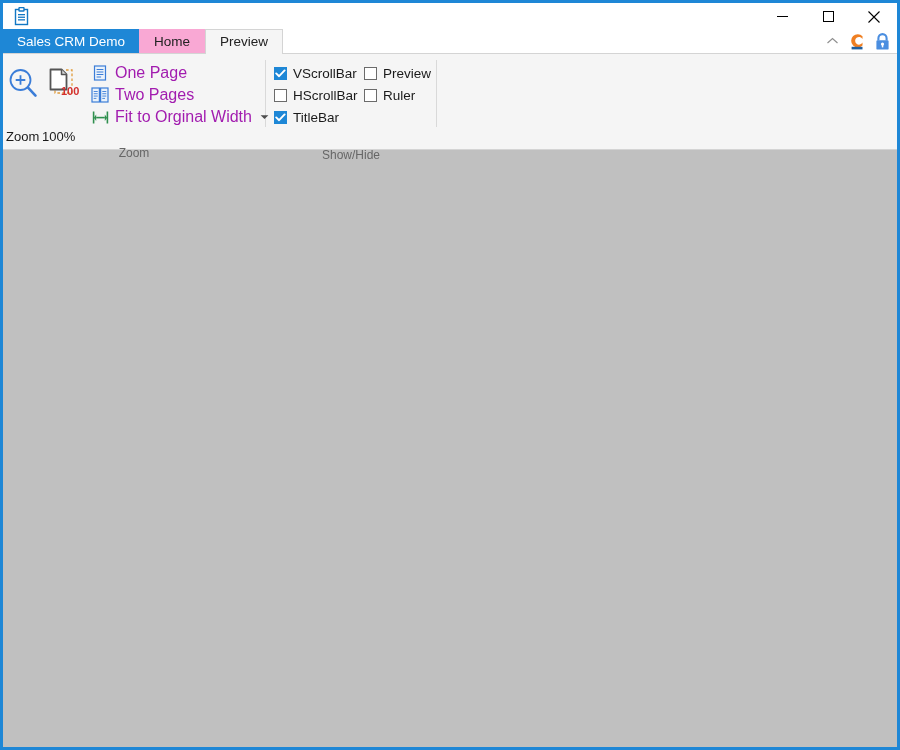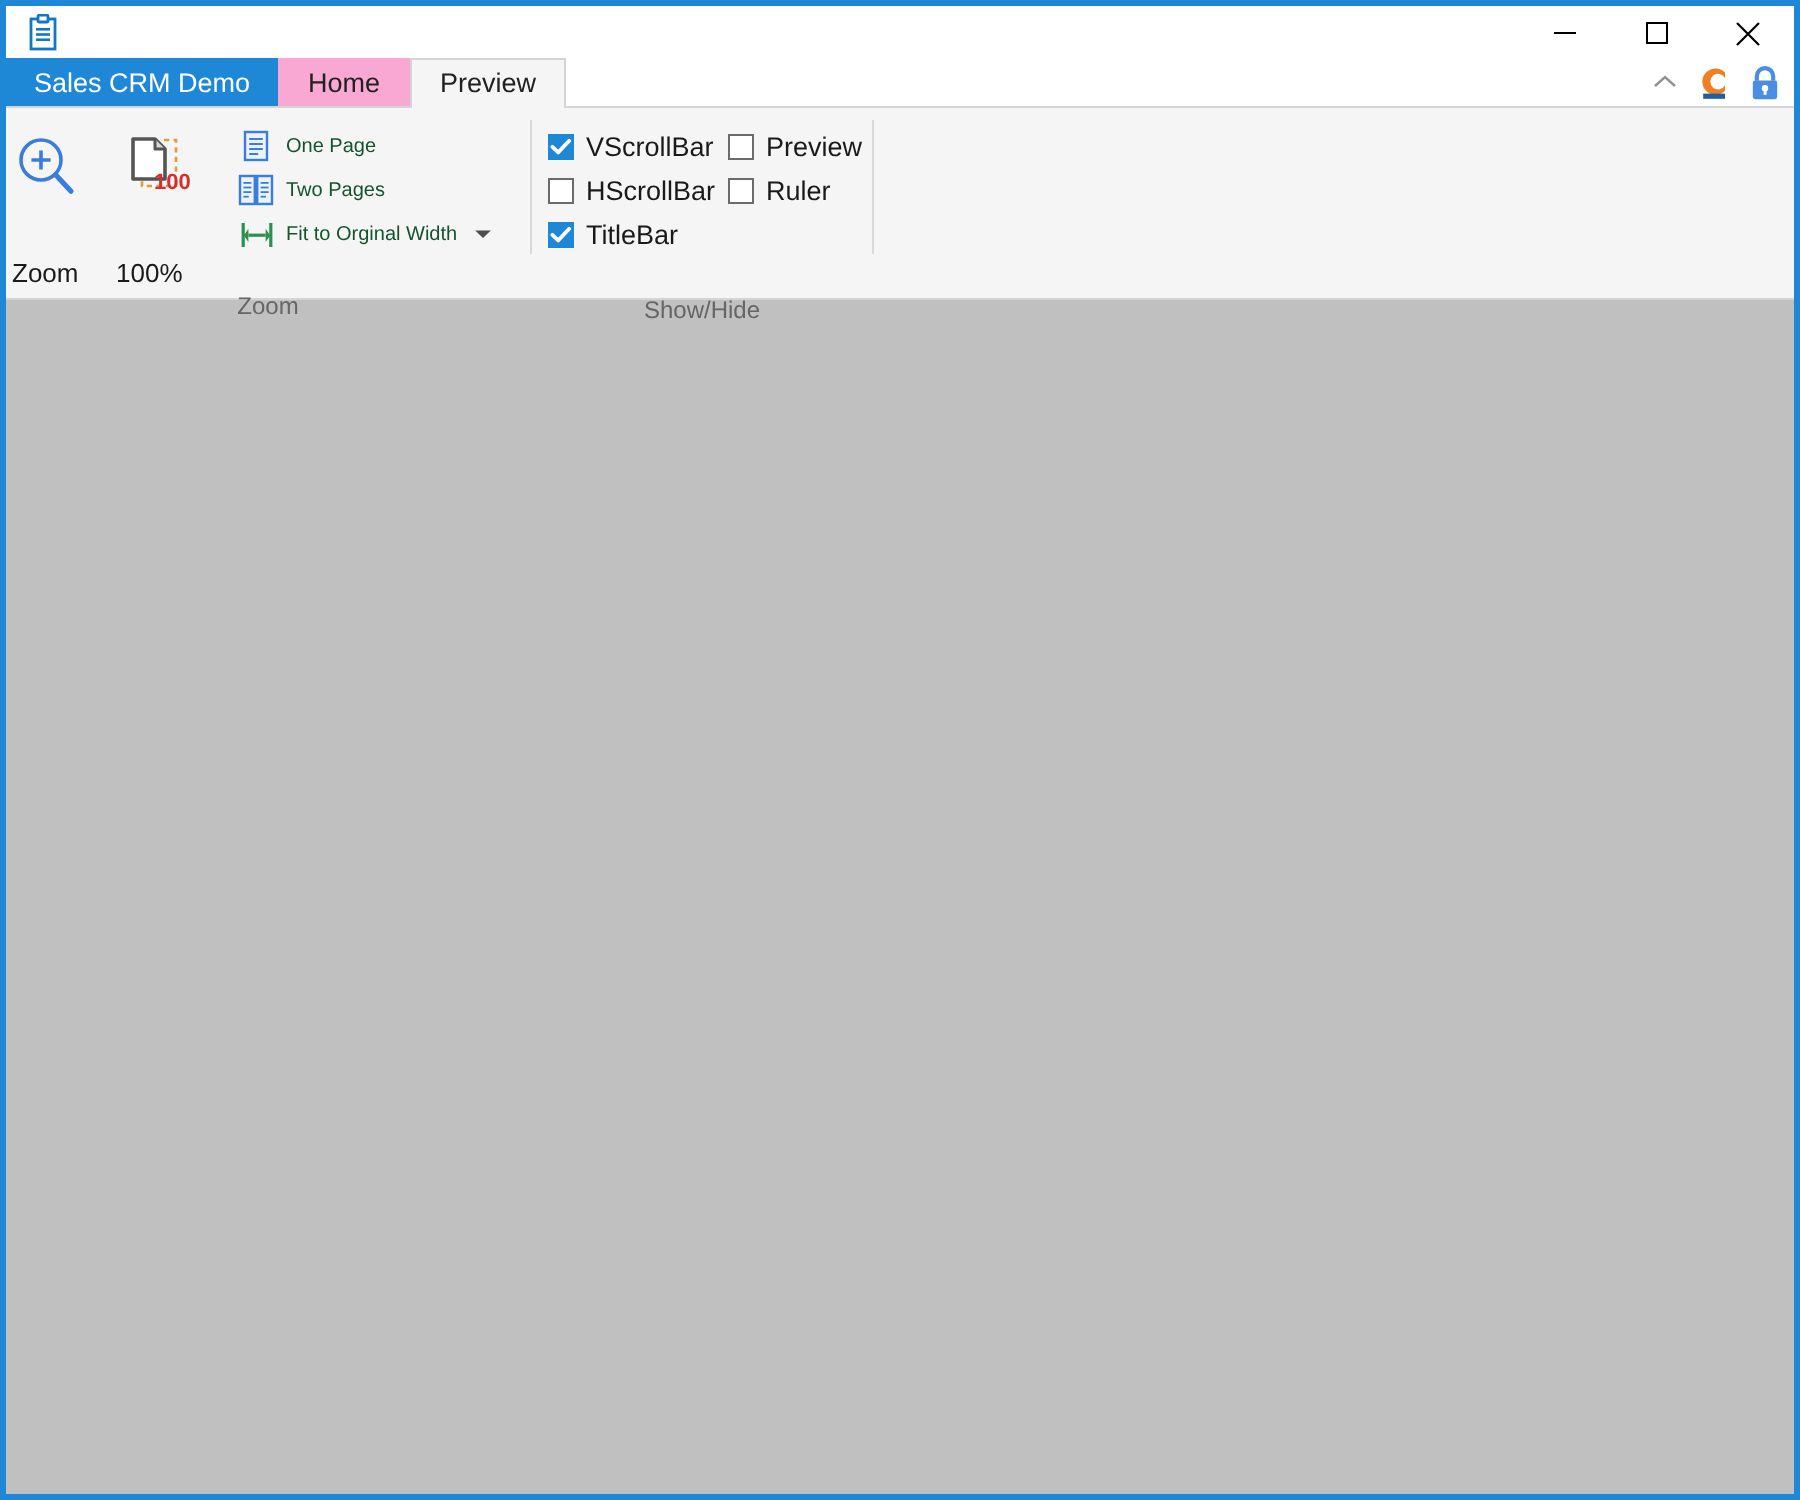--- a/index.html
+++ b/index.html
@@ -215,22 +215,22 @@
   }
   .small-btn-icon {
     width: 20px;
     height: 18px;
     display: flex;
     align-items: center;
     justify-content: center;
     flex: 0 0 auto;
   }
   .small-btn-label {
-    font-size: 10px;
-    color: #14532d;
+    font-size: 16px;
+    color: #a21caf;
     margin-left: 5px;
   }
   .dropdown-caret {
     margin-left: 8px;
     display: flex;
     align-items: center;
   }
 
   
   .check-grid {

